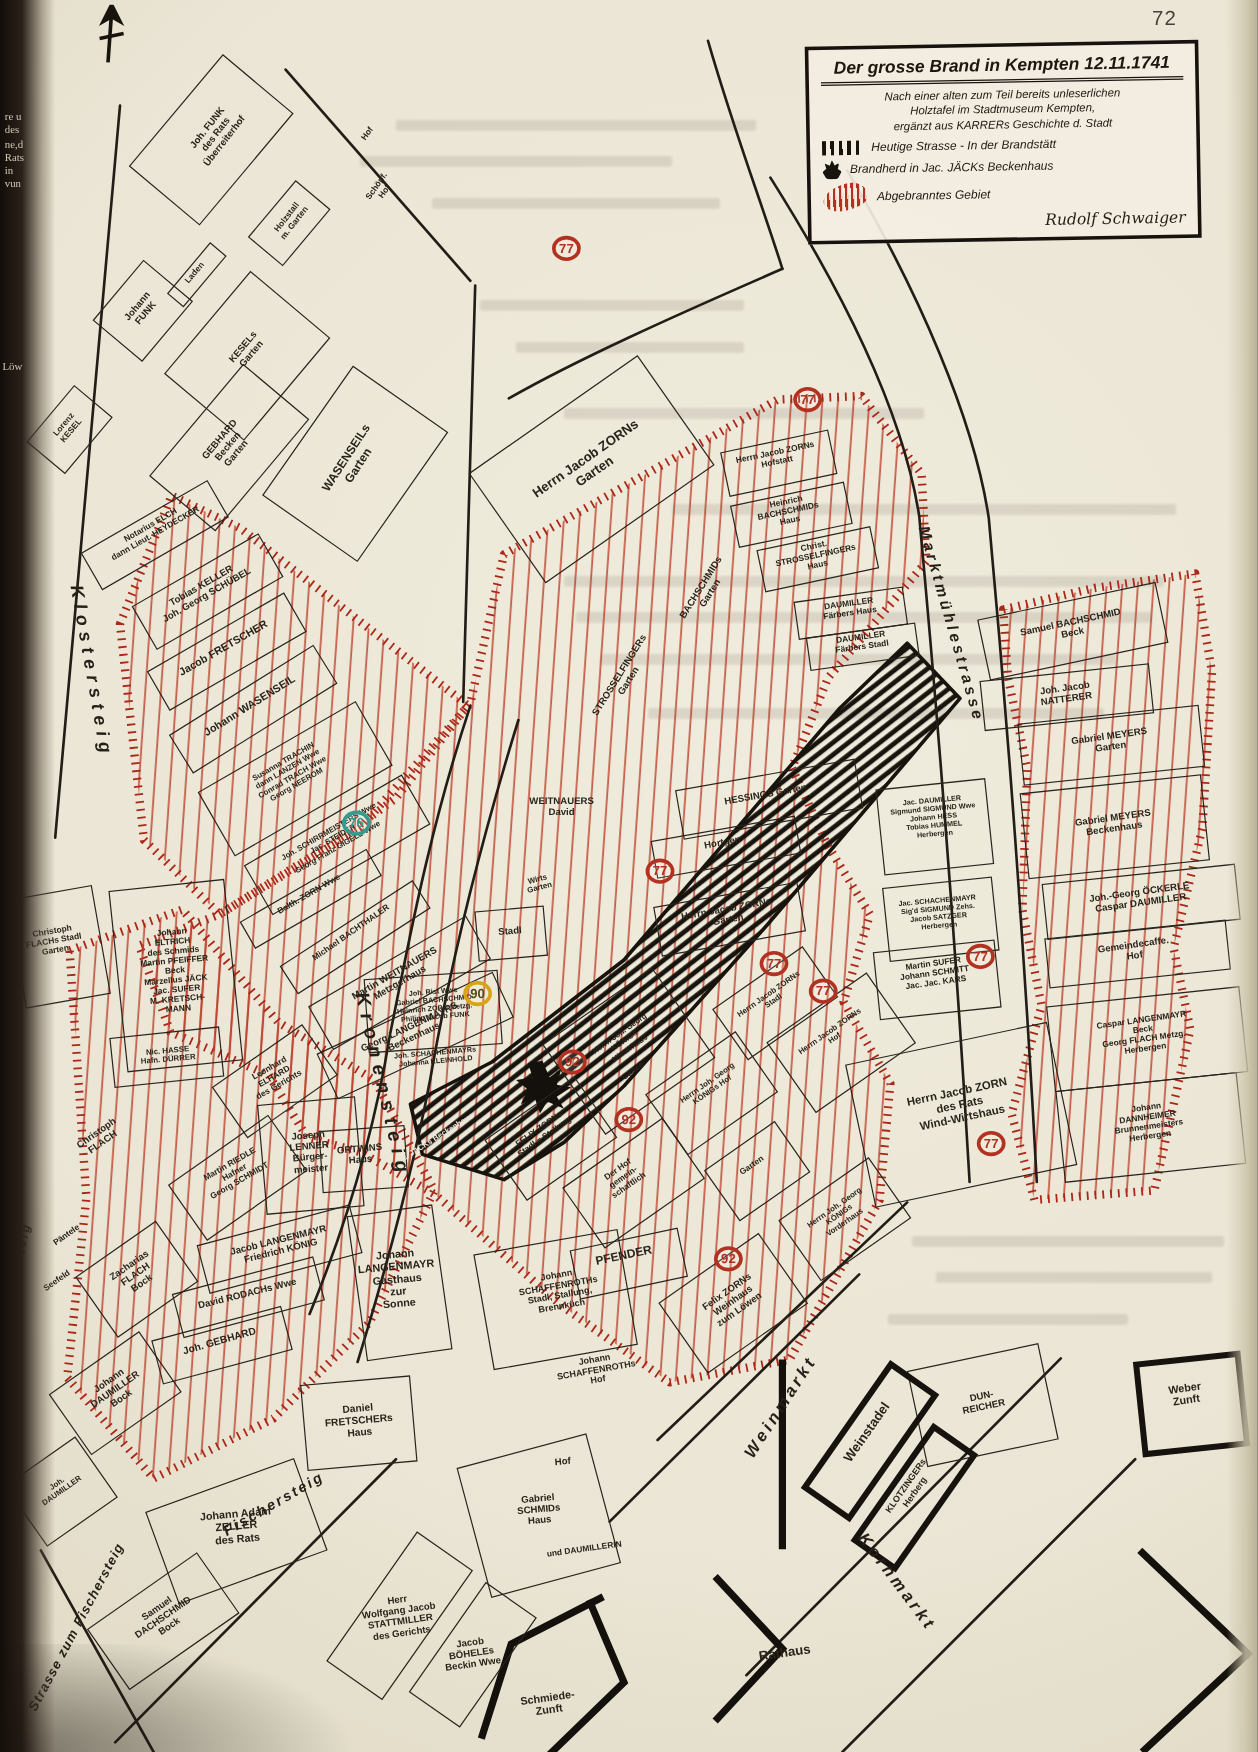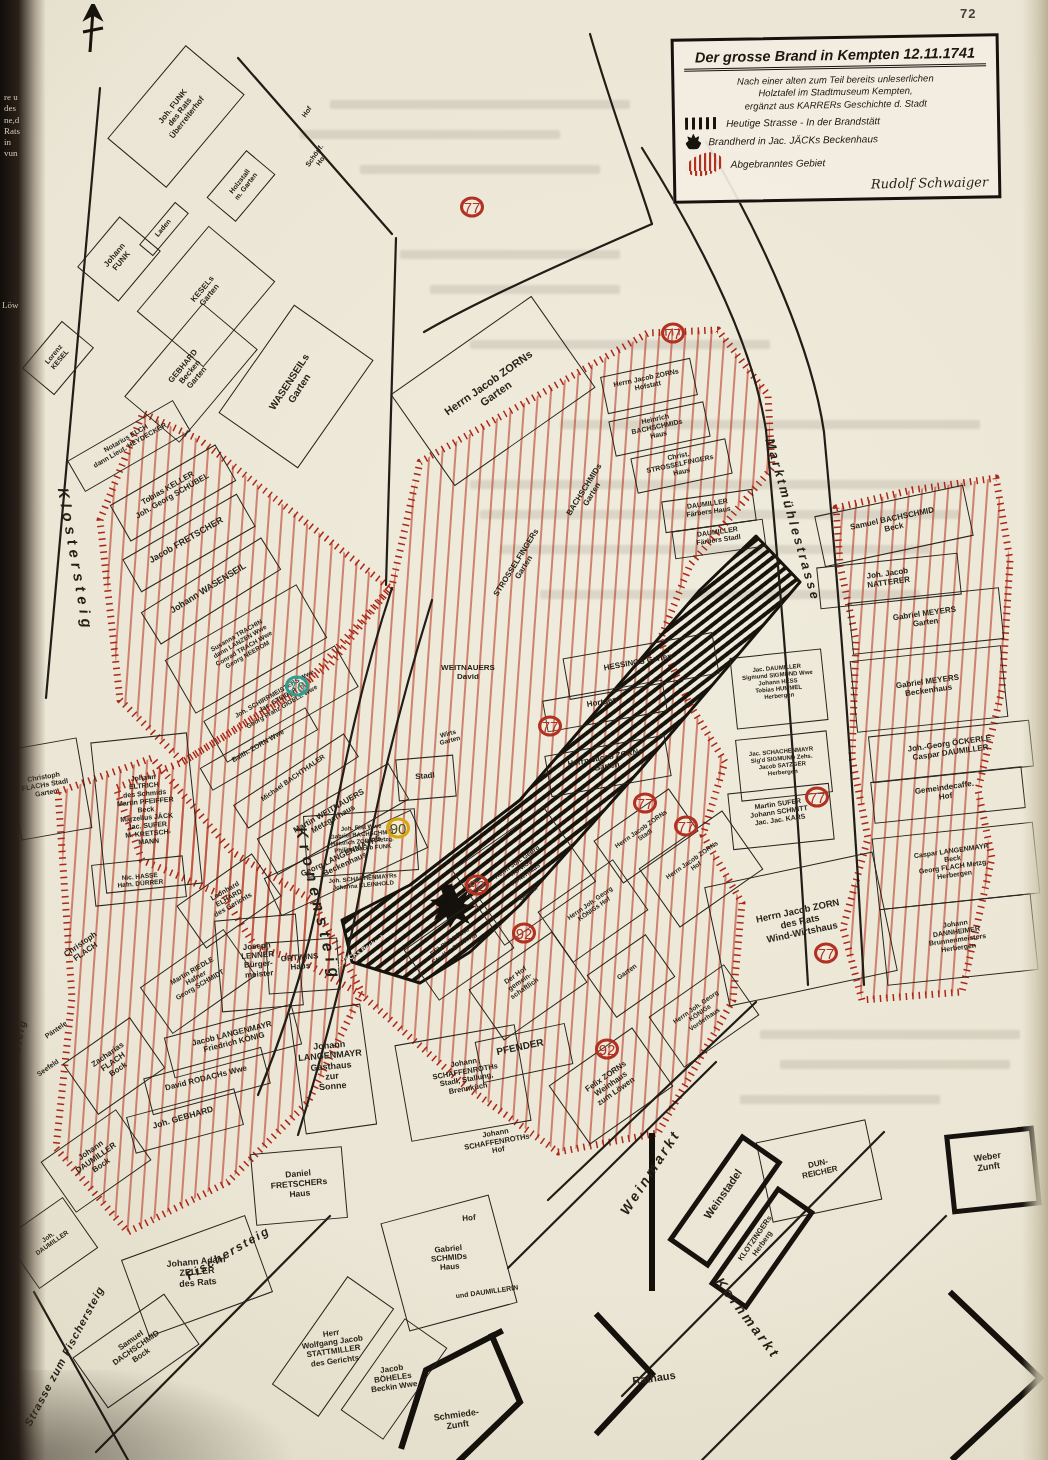--- a/index.html
+++ b/index.html
@@ -24,42 +24,42 @@
   .bld.thick{border-width:5px;border-color:#16120d;}
   
   .map-label{position:absolute;color:#29241b;font-weight:bold;text-align:center;
              white-space:pre-line;line-height:1.15;transform-origin:center;}
   .map-label.light{color:#ece7da;}
   .street-name{position:absolute;color:#241f17;font-style:italic;font-weight:bold;
              white-space:nowrap;transform-origin:center;}
   
   .marker{position:absolute;display:flex;align-items:center;justify-content:center;
           width:24px;height:21px;border-radius:50%;border:3px solid;box-sizing:border-box;
-          font-size:15px;font-weight:normal;transform:translate(-50%,-50%);
+          font-size:11px;font-weight:bold;transform:translate(-50%,-50%);
           background:rgba(255,255,255,.12);}
   
   .legend{position:absolute;left:672px;top:36px;width:302px;border:3px solid #17120e;
           background:rgba(243,238,226,.92);padding:8px 10px 6px 10px;transform:rotate(-1deg);
           color:#1c170f;}
   .legend-title{font-size:14.5px;font-weight:bold;font-style:italic;text-align:center;
           border-bottom:3px double #17120f;padding-bottom:3px;margin-bottom:5px;}
   .legend-source{font-size:9.5px;font-style:italic;text-align:center;line-height:1.3;white-space:pre-line;}
   .legend-row{display:flex;align-items:center;gap:7px;margin-top:4px;font-size:10px;font-style:italic;}
   .sw-street{width:34px;height:12px;flex:0 0 auto;
           background:repeating-linear-gradient(90deg,#17130d 0 3px,transparent 3px 7px);}
   .sw-flame{width:16px;height:16px;flex:0 0 auto;background:#17130d;
           border-radius:45% 55% 50% 50%/ 75% 80% 30% 30%;
           clip-path:polygon(50% 0,64% 28%,88% 14%,80% 46%,100% 60%,78% 100%,22% 100%,0 62%,20% 44%,12% 16%,38% 28%);}
   .sw-burn{width:38px;height:22px;flex:0 0 auto;transform:rotate(-12deg);
           border-radius:60% 40% 55% 45%/55% 60% 40% 45%;
           background:repeating-linear-gradient(100deg,#b23120 0 2px,rgba(178,49,32,.15) 2px 3px,transparent 3px 5px);}
   .legend-sig{font-size:13px;font-style:italic;text-align:right;margin-top:4px;
           font-family:"DejaVu Serif",serif;color:#241d12;}
-  .page-number{position:absolute;left:960px;top:6px;font-size:13px;color:#46403a;
-          font-family:"Liberation Sans",sans-serif;font-weight:bold;letter-spacing:1px;}
+  .page-number{position:absolute;left:960px;top:6px;font-size:17px;color:#46403a;
+          font-family:"Liberation Sans",sans-serif;font-weight:normal;letter-spacing:1px;}
   .north{position:absolute;left:76px;top:4px;}
 </style>
 </head>
 <body>
 
 <div class="page">
 
   <div class="bleed" style="left:330px;top:100px;width:300px"></div>
   <div class="bleed" style="left:300px;top:130px;width:260px"></div>
   <div class="bleed" style="left:360px;top:165px;width:240px"></div>

